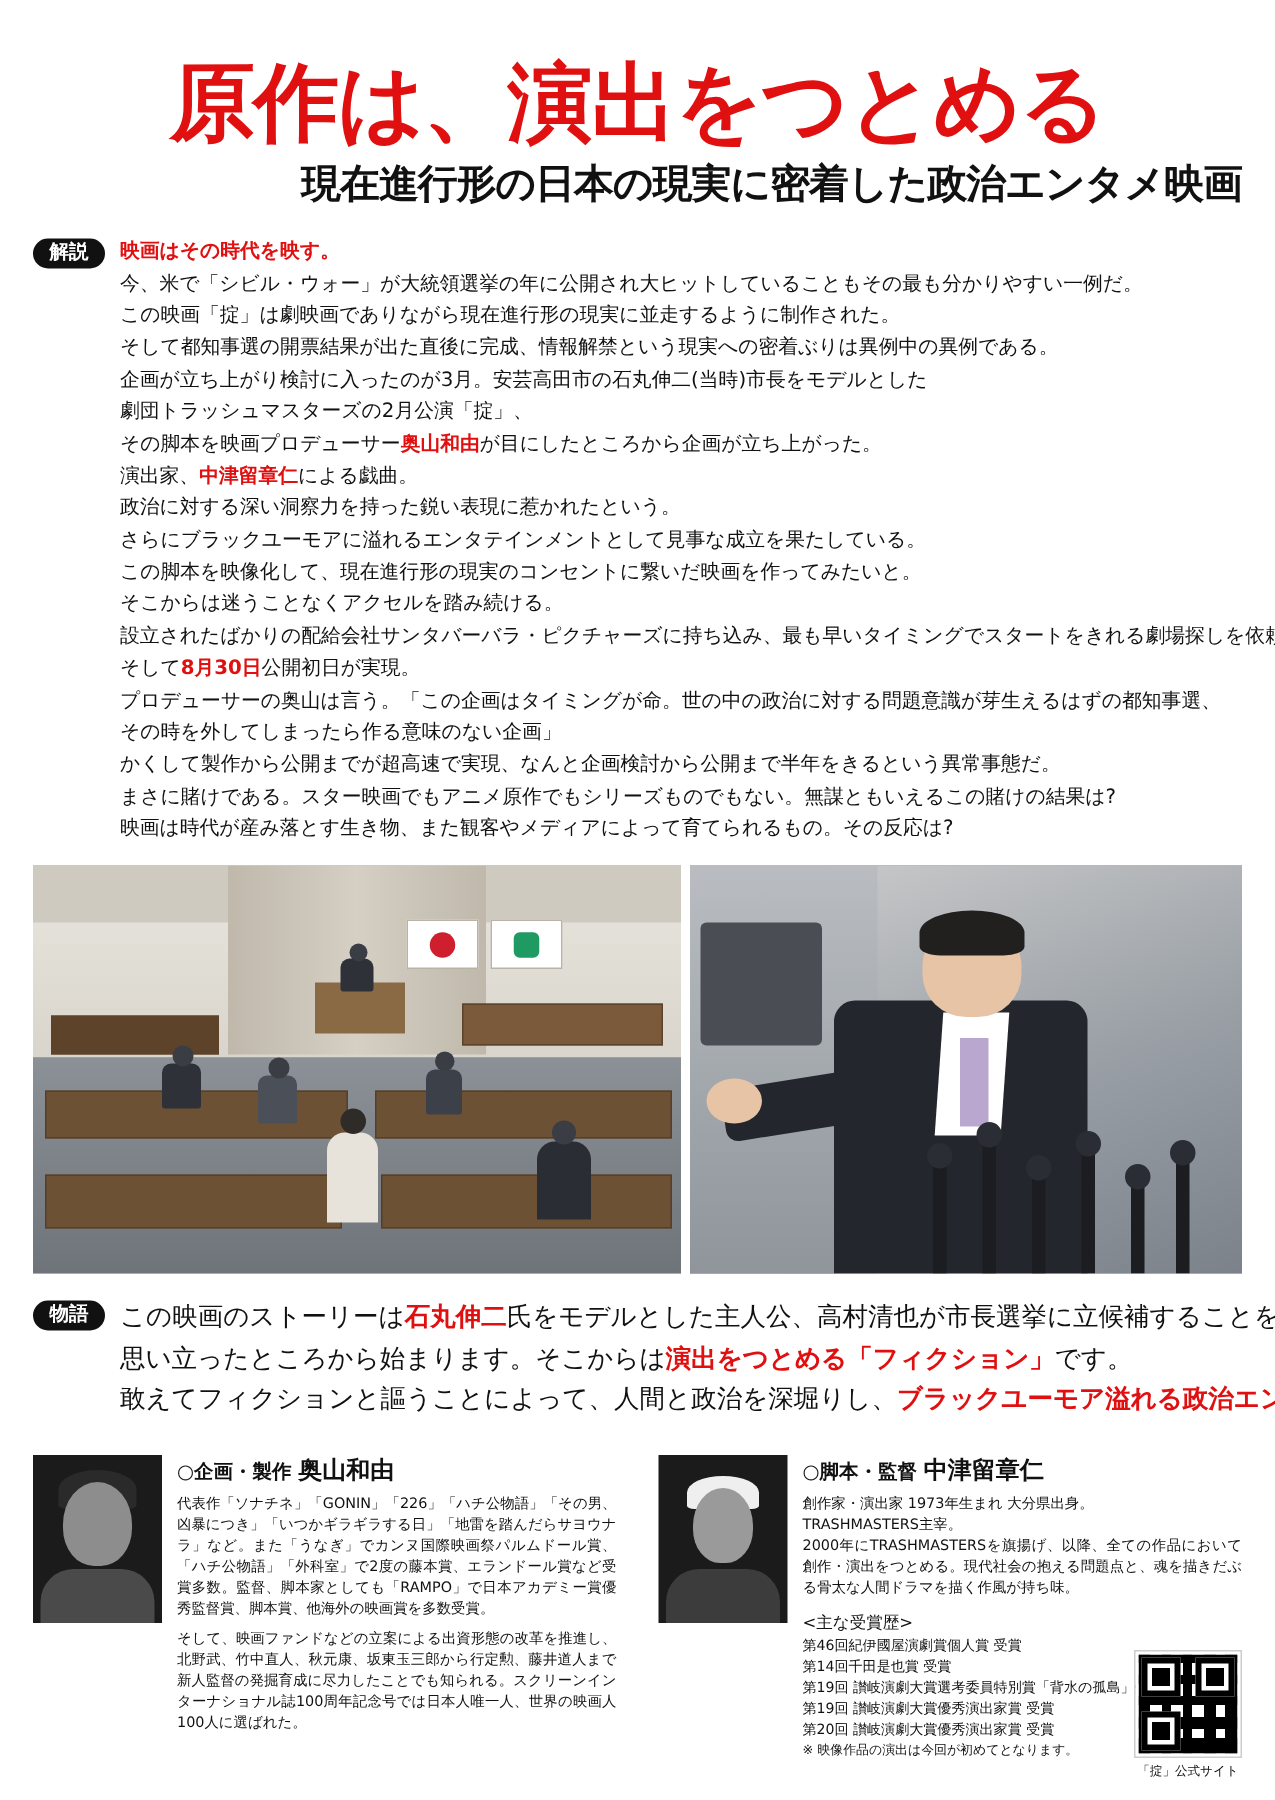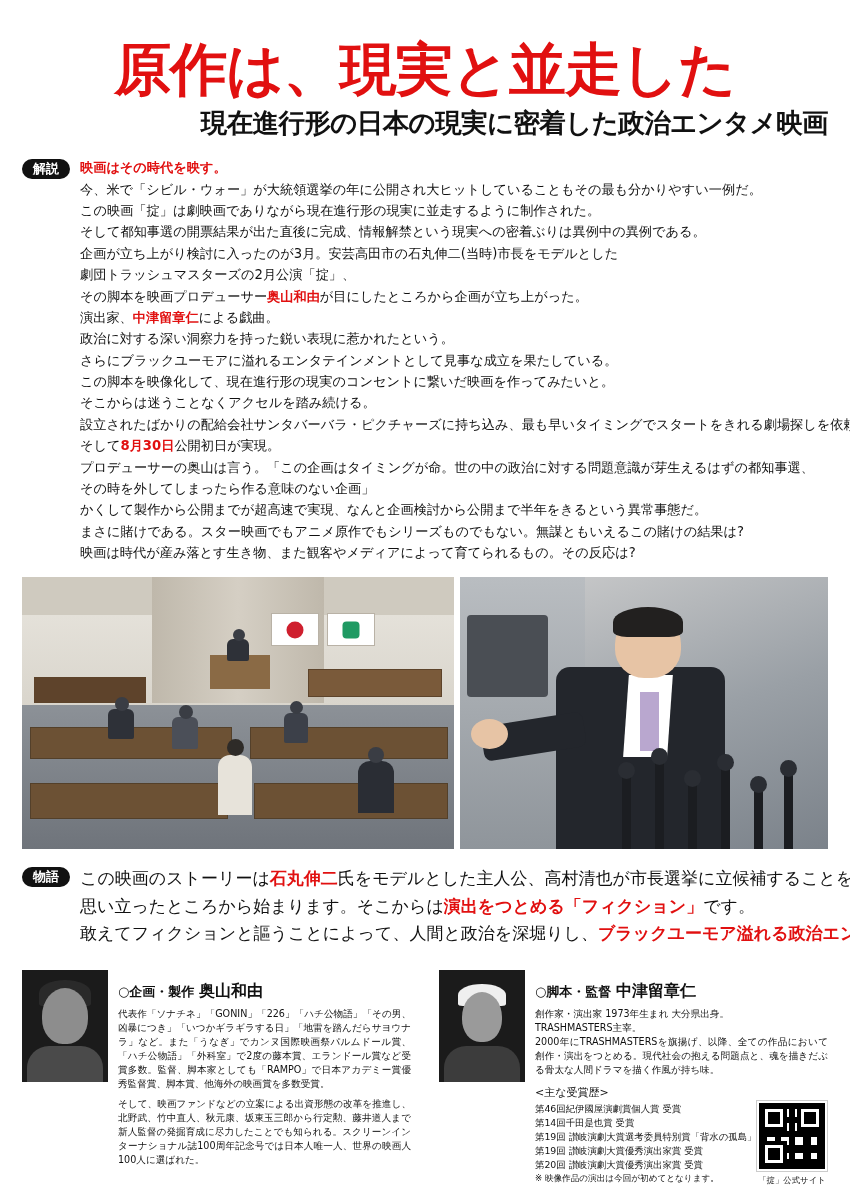--- a/index.html
+++ b/index.html
@@ -143,21 +143,21 @@
     background: #1b1b1b;
     position: relative;
     overflow: hidden;
   }
   .portrait .p-head { position:absolute; left:50%; transform:translateX(-50%); top:18px; width:46px; height:56px; border-radius:50% 50% 45% 45%; background:#8d8d8d; }
   .portrait .p-hair { position:absolute; left:50%; transform:translateX(-50%); top:10px; width:52px; height:26px; border-radius:50% 50% 10% 10%; background:#2a2a2a; }
   .portrait .p-body { position:absolute; left:50%; transform:translateX(-50%); bottom:0; width:76px; height:36px; border-radius:22px 22px 0 0; background:#4a4a4a; }
   .portrait.b .p-head { top:22px; width:40px; height:50px; background:#9a9a9a; }
   .portrait.b .p-hair { top:14px; width:48px; height:22px; background:#efefef; }
   .portrait.b .p-body { background:#3c3c3c; }
-  .credit-body { flex: 1 1 auto; min-width: 0; margin-top: 11px; }
+  .credit-body { flex: 1 1 auto; min-width: 0; }
   .credit-name {
     font-size: 13px;
     font-weight: bold;
     margin-bottom: 5px;
     font-family: "DejaVu Sans", sans-serif;
   }
   .credit-name .big { font-size: 16px; }
   .credit-text {
     font-size: 9.6px;
     line-height: 1.45;
@@ -195,21 +195,21 @@
   .qr .eye.tl { left:2px; top:2px; }
   .qr .eye.tr { right:2px; top:2px; }
   .qr .eye.bl { left:2px; bottom:2px; }
   .qr-label { font-size: 8.4px; margin-top: 4px; font-family: "DejaVu Sans", sans-serif; }
 </style>
 </head>
 <body>
 
 <div class="page">
 
-  <h1 class="headline">原作は、現実と並走した</h1>
+  <h1 class="headline">原作は、演出をつとめる</h1>
   <h2 class="subheadline">現在進行形の日本の現実に密着した政治エンタメ映画</h2>
 
   <section class="commentary">
     <div class="tagwrap">
       <span class="tag">解説</span>
     </div>
     <div class="lines">
       <p class="redline">映画はその時代を映す。</p>
       <p>今、米で「シビル・ウォー」が大統領選挙の年に公開され大ヒットしていることもその最も分かりやすい一例だ。</p>
       <p>この映画「掟」は劇映画でありながら現在進行形の現実に並走するように制作された。</p>

